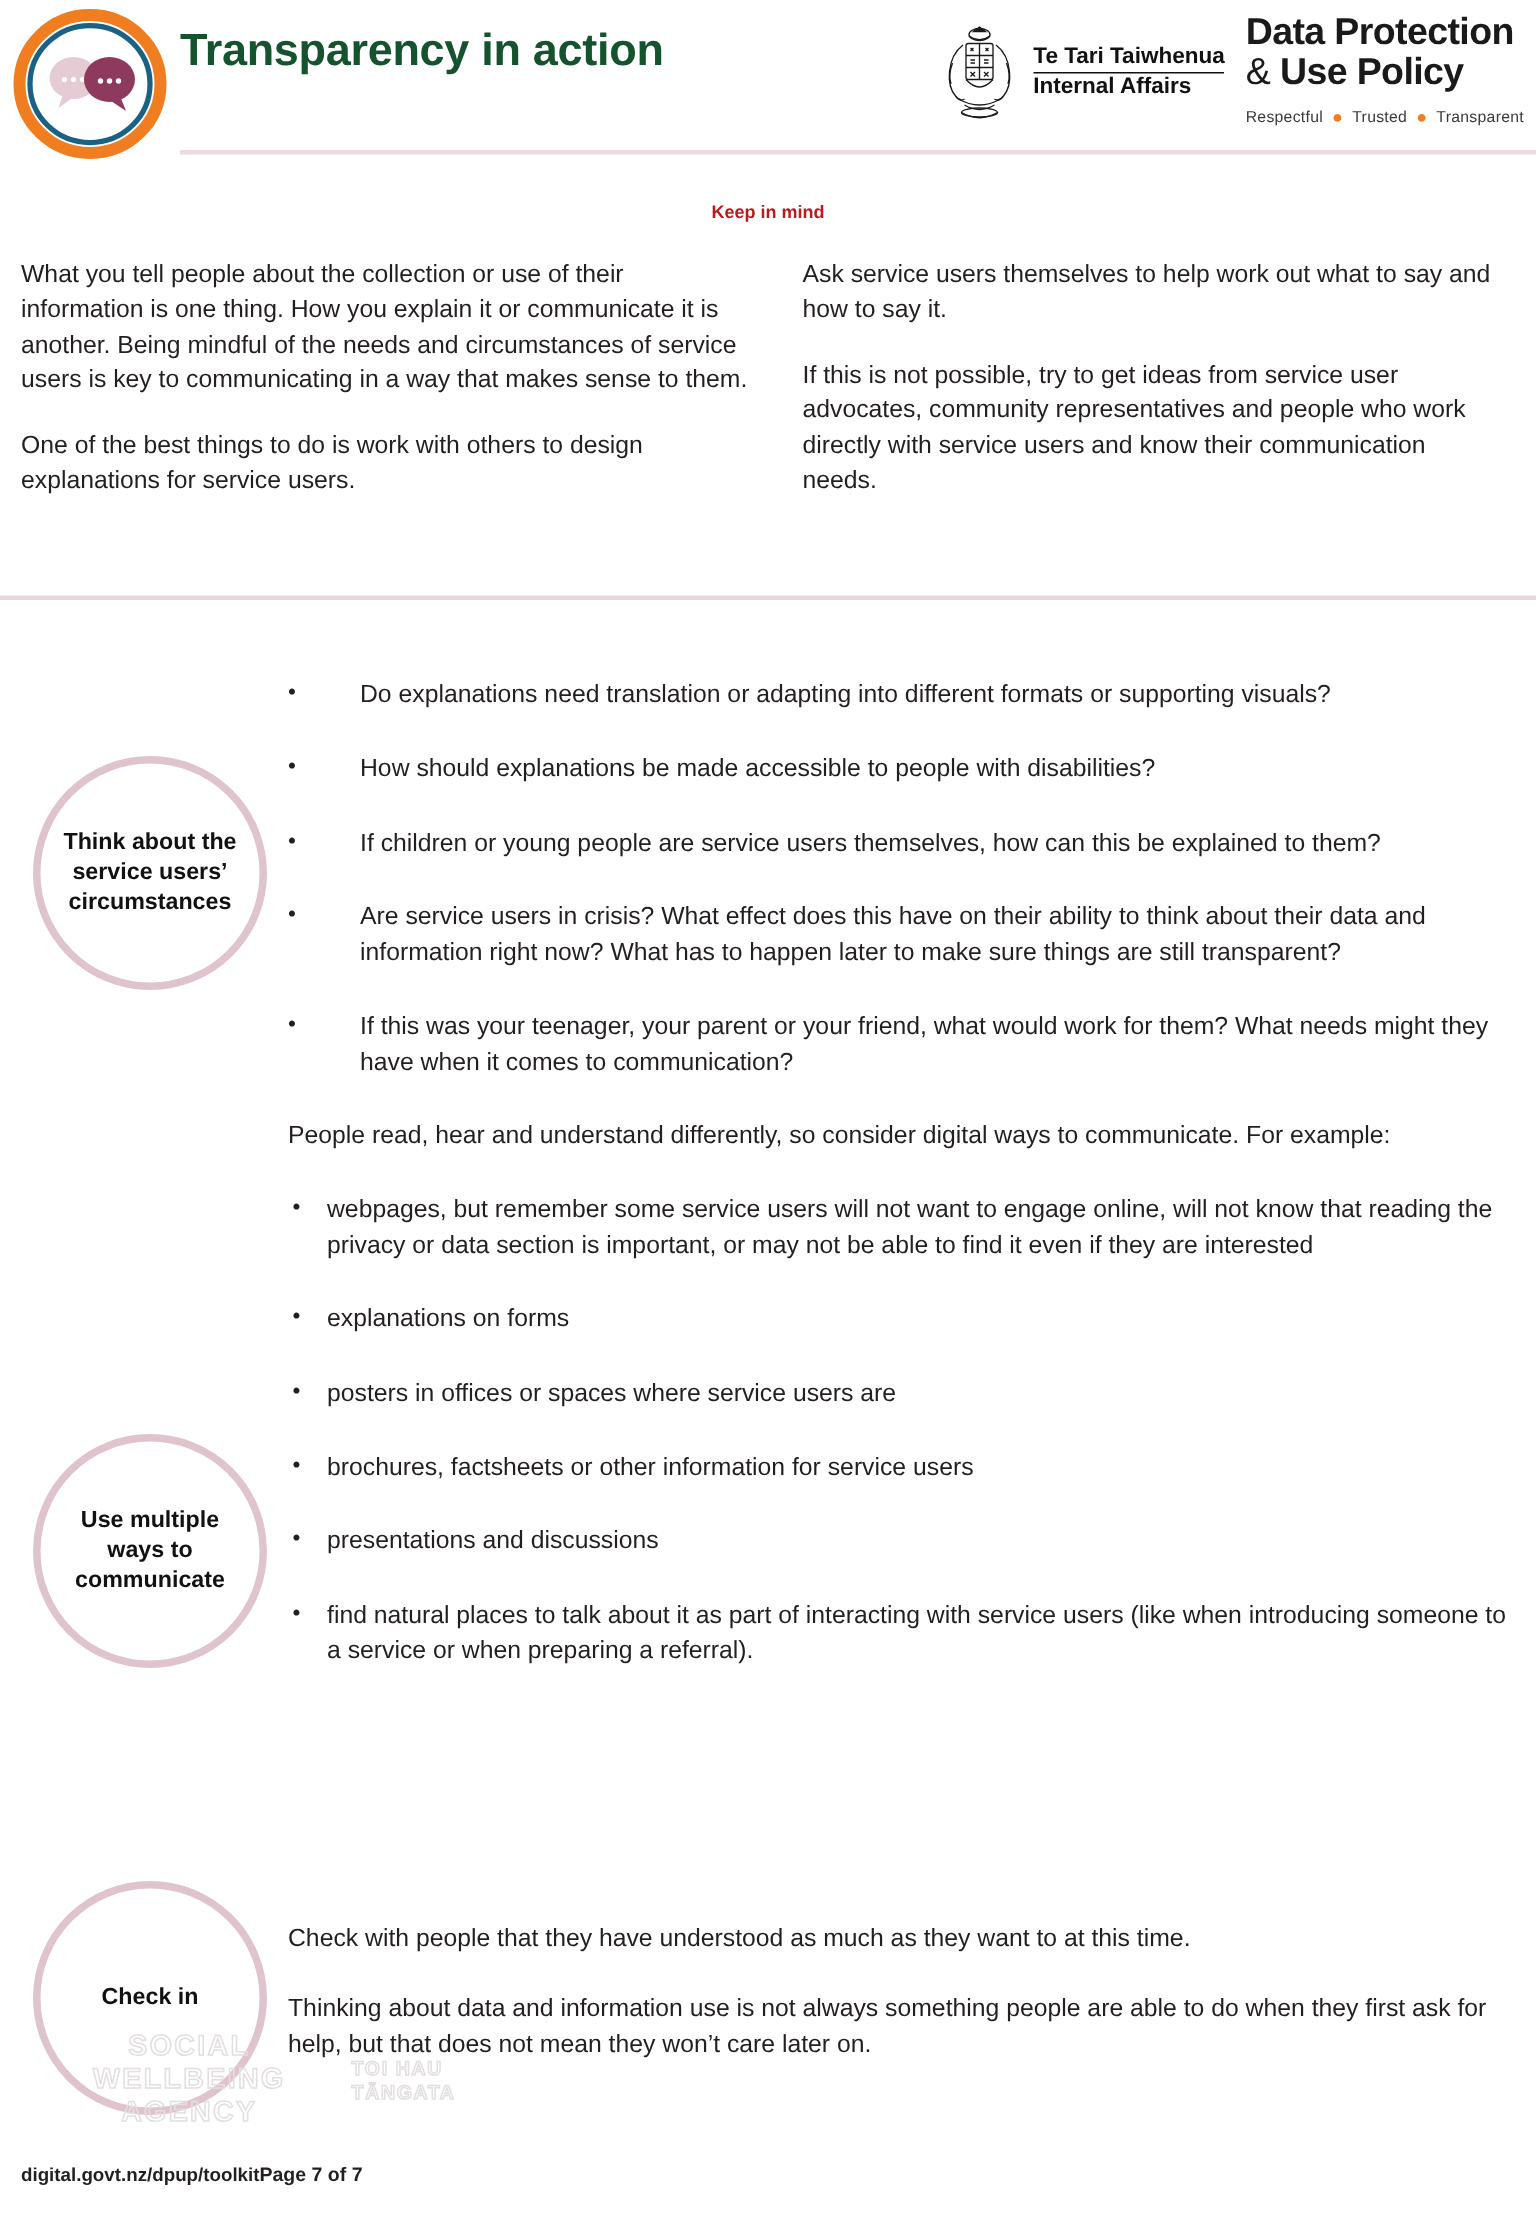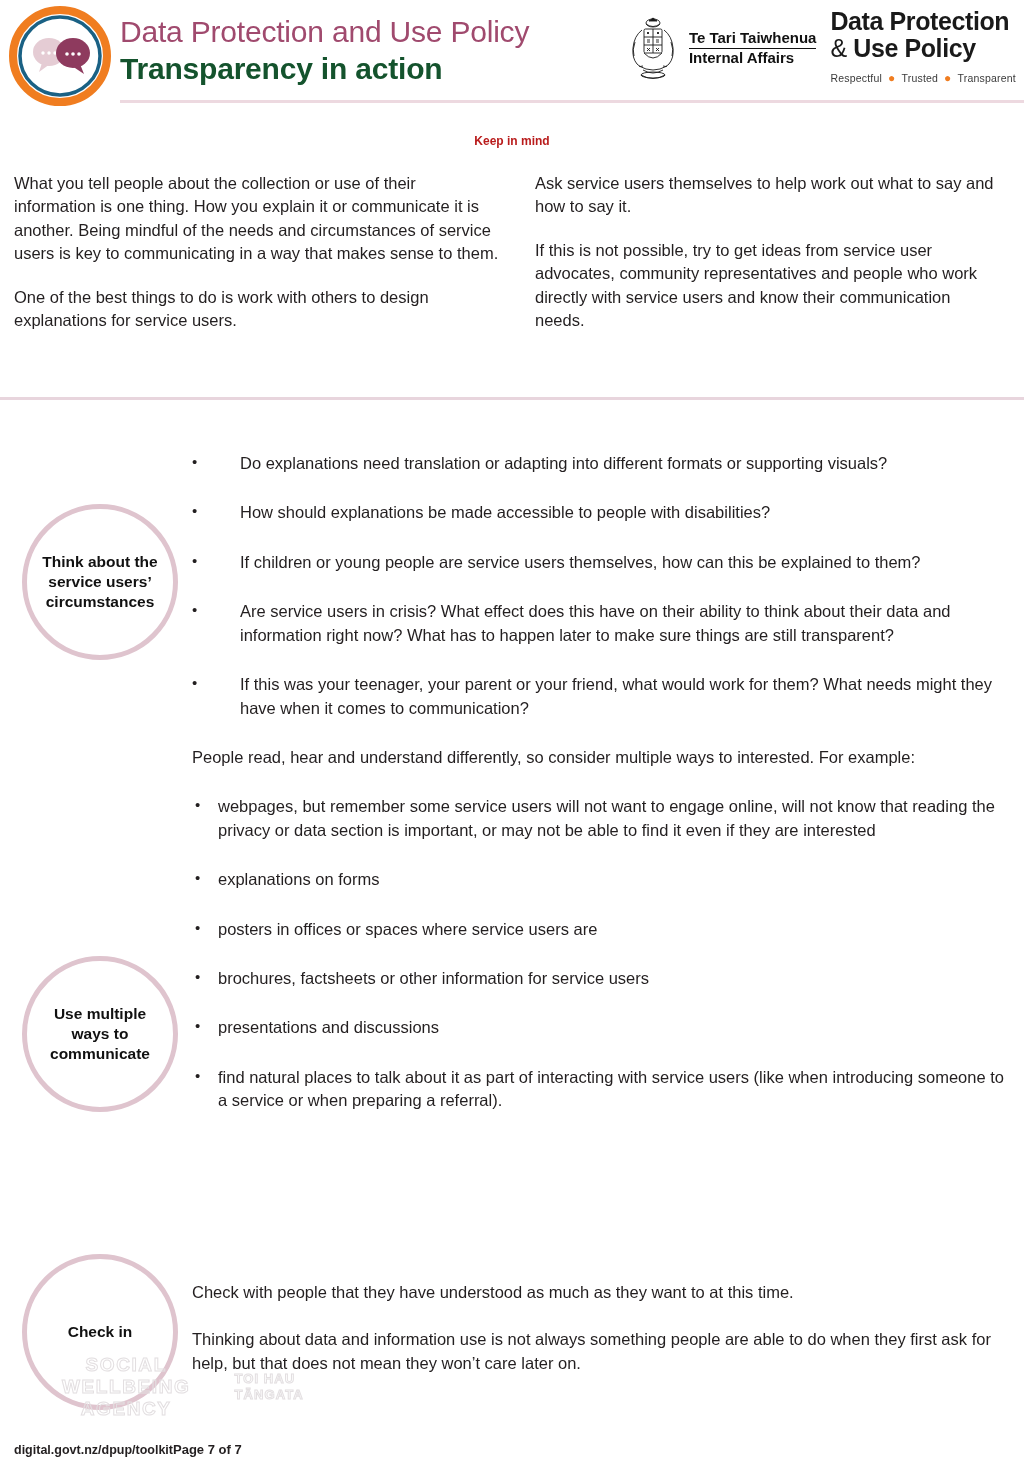--- a/index.html
+++ b/index.html
@@ -172,21 +172,20 @@
           <ellipse cx="65" cy="47" rx="17" ry="15" fill="#8e3a5e"></ellipse>
           <path d="M72 58 L76 68 L64 60 Z" fill="#8e3a5e"></path>
           <circle cx="59" cy="48" r="1.8" fill="#ffffff"></circle>
           <circle cx="65" cy="48" r="1.8" fill="#ffffff"></circle>
           <circle cx="71" cy="48" r="1.8" fill="#ffffff"></circle>
         </g>
       </svg>
     </div>
 
     <div class="title-block">
-      <div class="title-line1">Data Protection and Use Policy</div>
       <div class="title-line2">Transparency in action</div>
     </div>
 
     <div class="header-right">
 
       <div class="crest-block">
         <svg class="crest" viewBox="0 0 56 72">
           <g stroke="#1a1a1a" stroke-width="0.9" fill="none">
             <path d="M28 6 l-4 3 h8 z" fill="#1a1a1a"></path>
             <ellipse cx="28" cy="11" rx="7" ry="4"></ellipse>
@@ -291,21 +290,21 @@
   <div class="body-area">
 
     <ul class="blist wide">
       <li>Do explanations need translation or adapting into different formats or supporting visuals?</li>
       <li>How should explanations be made accessible to people with disabilities?</li>
       <li>If children or young people are service users themselves, how can this be explained to them?</li>
       <li>Are service users in crisis? What effect does this have on their ability to think about their data and information right now? What has to happen later to make sure things are still transparent?</li>
       <li>If this was your teenager, your parent or your friend, what would work for them? What needs might they have when it comes to communication?</li>
     </ul>
 
-    <p class="body-para">People read, hear and understand differently, so consider multiple ways to interested. For example:</p>
+    <p class="body-para">People read, hear and understand differently, so consider digital ways to communicate. For example:</p>
 
     <ul class="blist narrow">
       <li>webpages, but remember some service users will not want to engage online, will not know that reading the privacy or data section is important, or may not be able to find it even if they are interested</li>
       <li>explanations on forms</li>
       <li>posters in offices or spaces where service users are</li>
       <li>brochures, factsheets or other information for service users</li>
       <li>presentations and discussions</li>
       <li>find natural places to talk about it as part of interacting with service users (like when introducing someone to a service or when preparing a referral).</li>
     </ul>
 

